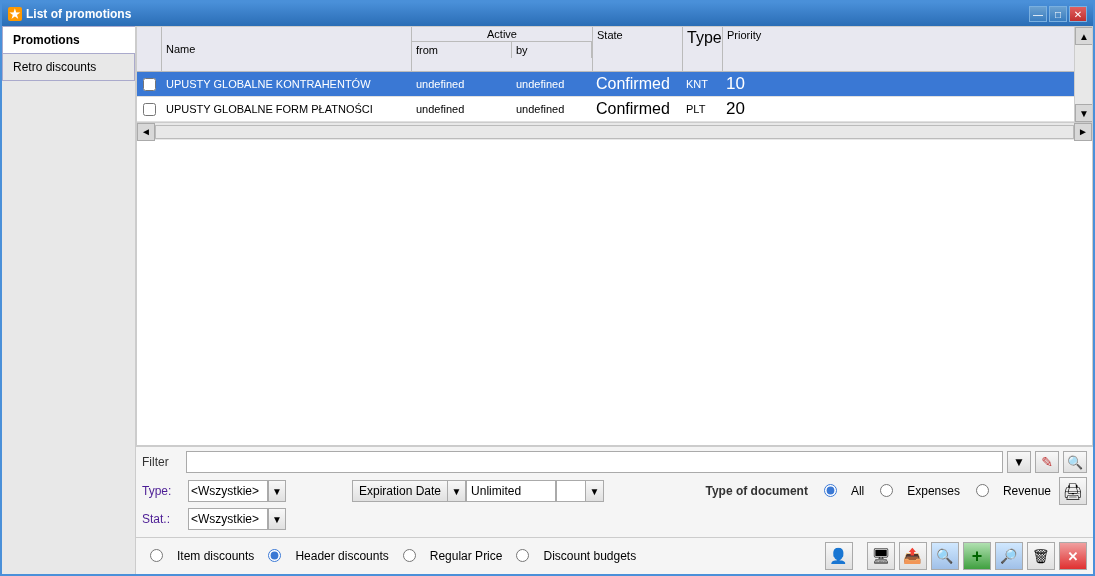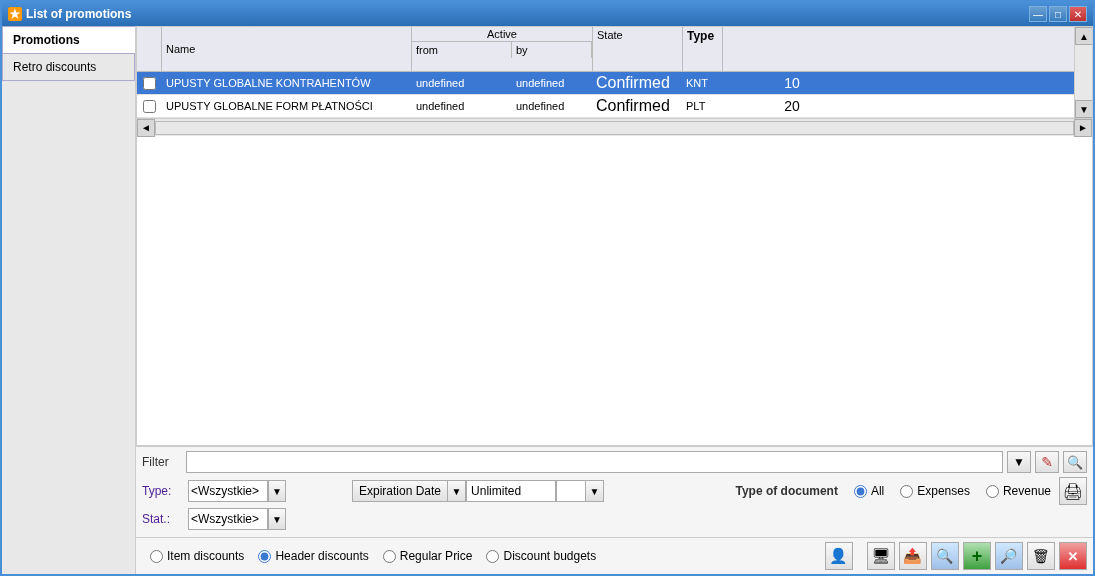--- a/index.html
+++ b/index.html
@@ -24,36 +24,36 @@
     .main { flex: 1; display: flex; flex-direction: column; background: white; }
 
     .table-area { flex: 1; overflow: hidden; border: 1px solid #ccc; margin: 0; position: relative; }
 
     .table-header { display: flex; background: #e8e8f0; border-bottom: 1px solid #bbb; }
     .th-checkbox { width: 25px; min-width: 25px; border-right: 1px solid #bbb; padding: 2px; }
     .th-name { width: 250px; min-width: 250px; padding: 16px 4px; border-right: 1px solid #bbb; font-size: 11px; }
     .th-from { width: 100px; padding: 2px 4px; border-right: 1px solid #bbb; font-size: 11px; }
     .th-by { width: 80px; padding: 2px 4px; border-right: 1px solid #bbb; font-size: 11px; }
     .th-state { width: 90px; padding: 2px 4px; border-right: 1px solid #bbb; font-size: 11px; }
-    .th-type { width: 40px; padding: 2px 4px; border-right: 1px solid #bbb; font-size: 12px; font-weight: bold; }
+    .th-type { width: 40px; padding: 2px 4px; border-right: 1px solid #bbb; font-size: 16px; }
     .th-priority { width: 140px; padding: 2px 4px; font-size: 11px; }
 
     .table-scroll { overflow-y: auto; overflow-x: hidden; height: calc(100% - 36px); }
 
     .table-row { display: flex; align-items: center; border-bottom: 1px solid #e0e0e0; }
     .table-row.selected { background: #3a78d4; color: white; }
     .table-row.selected .td-state, .table-row.selected .td-from, .table-row.selected .td-by { background: #3a78d4; color: white; }
 
     .td-checkbox { width: 25px; min-width: 25px; padding: 2px; display: flex; align-items: center; justify-content: center; }
     .td-name { width: 250px; min-width: 250px; padding: 2px 4px; font-size: 11px; overflow: hidden; white-space: nowrap; }
     .td-from { width: 100px; padding: 2px 4px; font-size: 11px; background: #5a9ae0; color: white; }
     .td-by { width: 80px; padding: 2px 4px; font-size: 11px; background: #5a9ae0; color: white; }
     .td-state { width: 90px; padding: 2px 4px; font-size: 16px; background: #4a88cc; color: white; }
     .td-type { width: 40px; padding: 2px 4px; font-size: 11px; }
-    .td-priority { width: 140px; padding: 2px 4px; font-size: 14px; text-align: center; }
+    .td-priority { width: 140px; padding: 2px 4px; font-size: 17px; text-align: left; }
 
     .table-row:not(.selected) .td-from { background: transparent; color: inherit; }
     .table-row:not(.selected) .td-by { background: transparent; color: inherit; }
     .table-row:not(.selected) .td-state { background: transparent; color: inherit; }
 
     .scrollbar-area { display: flex; align-items: center; border-top: 1px solid #ccc; height: 18px; background: #e8e8e8; }
     .scrollbar-left { width: 18px; height: 18px; border: 1px solid #aaa; background: #d8d8d8; display: flex; align-items: center; justify-content: center; font-size: 10px; cursor: pointer; }
     .scrollbar-track { flex: 1; height: 14px; background: #e8e8e8; border: 1px solid #bbb; margin: 2px 0; }
     .scrollbar-right { width: 18px; height: 18px; border: 1px solid #aaa; background: #d8d8d8; display: flex; align-items: center; justify-content: center; font-size: 10px; cursor: pointer; }
 
@@ -69,21 +69,21 @@
     .expiration-btn { height: 22px; border: 1px solid #aaa; background: linear-gradient(to bottom, #f8f8f8, #e0e0e0); padding: 0 6px; cursor: pointer; display: flex; align-items: center; gap: 2px; }
     .expiration-dropdown { width: 18px; height: 22px; border: 1px solid #aaa; border-left: none; background: linear-gradient(to bottom, #f8f8f8, #e0e0e0); display: flex; align-items: center; justify-content: center; font-size: 10px; cursor: pointer; }
     .unlimited-input { width: 90px; height: 22px; border: 1px solid #aaa; padding: 0 4px; background: white; }
     .small-dropdown { height: 22px; border: 1px solid #aaa; background: white; width: 30px; }
     .small-arrow { width: 18px; height: 22px; border: 1px solid #aaa; border-left: none; background: linear-gradient(to bottom, #f8f8f8, #e0e0e0); display: flex; align-items: center; justify-content: center; font-size: 10px; cursor: pointer; }
 
     .doc-type-area { margin-left: auto; display: flex; align-items: center; gap: 8px; }
     .doc-type-label { font-weight: bold; color: #333; }
 
     .bottom-toolbar { border-top: 1px solid #ccc; padding: 4px 6px; background: #f5f5f5; display: flex; align-items: center; gap: 6px; }
-    .radio-label { display: flex; align-items: flex-end; gap: 4px; cursor: pointer; padding-left: 8px; }
+    .radio-label { display: flex; align-items: flex-start; gap: 14px; cursor: pointer; padding-left: 8px; }
 
     .toolbar-btns { margin-left: auto; display: flex; gap: 4px; }
     .tool-btn { width: 28px; height: 28px; border: 1px solid #aaa; background: linear-gradient(to bottom, #f8f8f8, #e0e0e0); display: flex; align-items: center; justify-content: center; cursor: pointer; font-size: 14px; }
     .tool-btn.green { background: linear-gradient(to bottom, #b0e0b0, #40a040); }
     .tool-btn.red { background: linear-gradient(to bottom, #f0a0a0, #e03030); }
 
     .active-col-header { display: flex; flex-direction: column; border-right: 1px solid #bbb; }
     .active-label { text-align: center; padding: 1px 4px; border-bottom: 1px solid #bbb; font-size: 11px; }
     .active-sub { display: flex; }
 
@@ -139,20 +139,21 @@
               <div class="th-name">Name</div>
               <div class="active-col-header">
                 <div class="active-label">Active</div>
                 <div class="active-sub">
                   <div class="th-from">from</div>
                   <div class="th-by">by</div>
                 </div>
               </div>
               <div class="th-state">State</div>
               <div class="th-type">Type</div>
+              <div class="th-priority">Priority</div>
             </div>
 
             <div class="table-scroll">
               <div class="table-row selected">
                 <div class="td-checkbox">
                     <input type="checkbox" style="">
                   </div>
                 <div class="td-name">UPUSTY GLOBALNE KONTRAHENTÓW</div>
                 <div class="td-from">undefined</div>
                 <div class="td-by">undefined</div>

